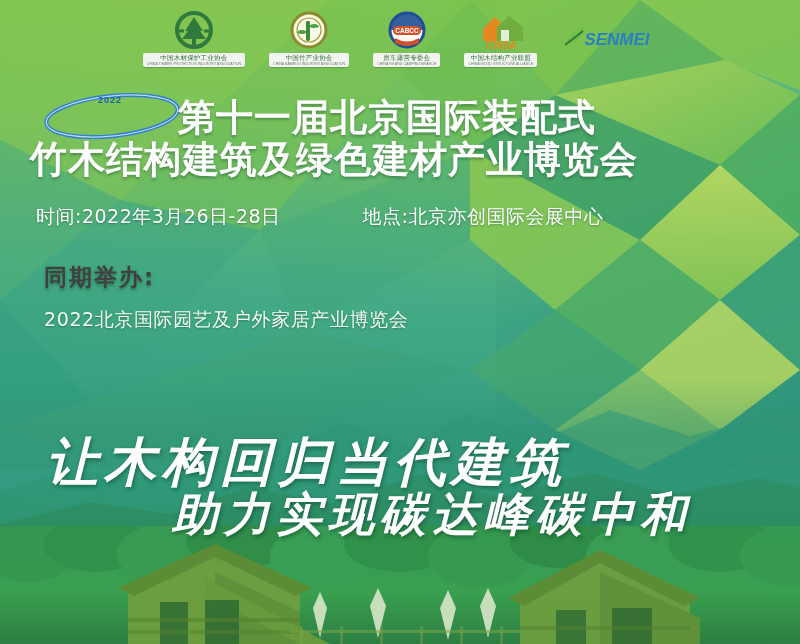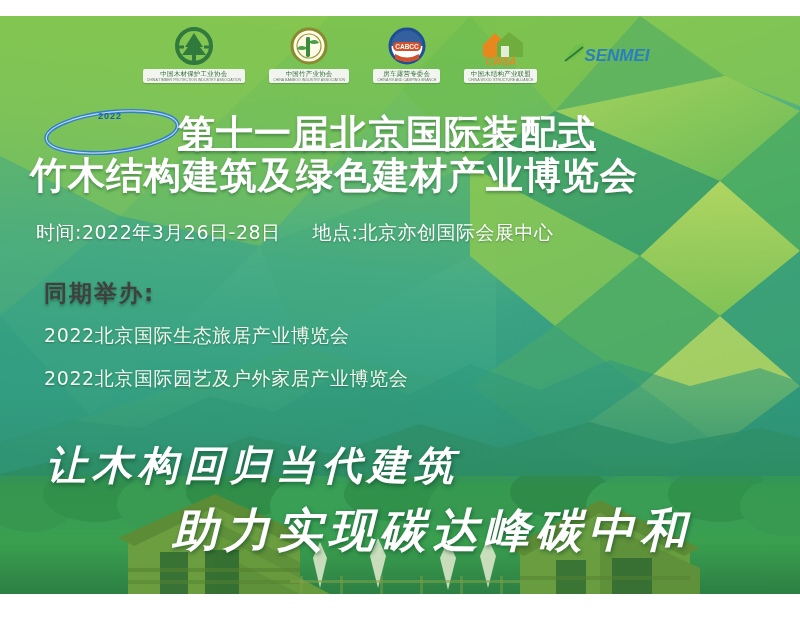--- a/index.html
+++ b/index.html
@@ -1,22 +1,21 @@
 <!DOCTYPE html>
 <html><head>
 <meta charset="utf-8">
 <title>SMIE 2022 Expo Poster</title>
 <style>
   html,body{margin:0;padding:0;background:#fff;}
   body{font-family:"Liberation Sans","DejaVu Sans",sans-serif;}
 
   #poster{
-    position:relative;width:800px;height:578px;overflow:hidden;
+    position:relative;width:800px;height:644px;overflow:hidden;
     background:#6fbf4a;
-    margin-top:16px;
   }
 
   
   .bg-base{position:absolute;inset:0;
     background:linear-gradient(160deg,#79c34d 0%,#8cc94f 18%,#62b87a 38%,#3ba383 55%,#31997e 70%,#2f9379 85%,#2e8f78 100%);
   }
   .bg-left-wash{position:absolute;left:0;top:0;width:62%;height:100%;
     background:linear-gradient(185deg,#7cc44e 0%,#6dbd63 20%,#45ab86 44%,#35a083 62%,#2f9278 100%);
     opacity:.96;
   }
@@ -52,46 +51,46 @@
     -webkit-background-clip:text;background-clip:text;color:transparent;
     -webkit-text-stroke:0.6px #ffffff;
     filter:drop-shadow(0 1px 0 rgba(255,255,255,.85));}
 
   
   .headline{position:absolute;left:178px;top:96px;width:610px;}
   .headline .l1,.headline .l2{
     color:#ffffff;font-weight:bold;letter-spacing:1px;line-height:1.18;
     text-shadow:0 2px 3px rgba(20,70,40,.45), 0 0 1px rgba(255,255,255,.6);
     font-family:"DejaVu Sans","Liberation Sans",sans-serif;}
-  .headline .l1{font-size:37px;text-decoration:underline;}
+  .headline .l1{font-size:37px;}
   .headline .l2{font-size:37px;position:absolute;left:-148px;top:42px;width:760px;}
 
   
   .meta{position:absolute;left:36px;top:204px;width:700px;
-    display:flex;gap:32px;color:#ffffff;font-size:19px;letter-spacing:.5px;
+    display:flex;gap:82px;color:#ffffff;font-size:19px;letter-spacing:.5px;
     text-shadow:0 1px 2px rgba(20,70,40,.45);
     font-family:"DejaVu Sans","Liberation Sans",sans-serif;}
 
   
   .concurrent{position:absolute;left:44px;top:262px;width:520px;}
   .concurrent .title{color:#404040;font-size:23px;font-weight:bold;letter-spacing:2px;
     text-shadow:0 2px 3px rgba(20,70,40,.5);margin-bottom:14px;
     font-family:"DejaVu Sans","Liberation Sans",sans-serif;}
   .concurrent .item{color:#f4fbf2;font-size:19px;letter-spacing:.6px;
     margin-bottom:17px;text-shadow:0 1px 2px rgba(20,70,40,.45);
     font-family:"DejaVu Sans","Liberation Sans",sans-serif;}
 
   
   .slogan{position:absolute;left:0;top:418px;width:800px;height:130px;}
   .slogan .s1,.slogan .s2{
     position:absolute;color:#ffffff;font-weight:bold;font-style:italic;
     font-family:"DejaVu Serif","Liberation Serif",serif;
     text-shadow:1px 2px 4px rgba(10,60,35,.55);
     letter-spacing:6px;}
-  .slogan .s1{left:46px;top:4px;font-size:40px;}
+  .slogan .s1{left:46px;top:10px;font-size:52px;}
   .slogan .s2{left:172px;top:66px;font-size:46px;}
 
   .edge-fade{position:absolute;left:0;right:0;top:378px;height:90px;
     background:linear-gradient(180deg,rgba(50,150,120,0) 0%,rgba(47,143,112,.35) 60%,rgba(45,135,100,.15) 100%);
     pointer-events:none;}
 </style>
 </head>
 <body>
 
 <div id="poster">
@@ -304,21 +303,20 @@
     <div class="l2">竹木结构建筑及绿色建材产业博览会</div>
   </div>
 
   <div class="meta">
     <span>时间:2022年3月26日-28日</span>
     <span>地点:北京亦创国际会展中心</span>
   </div>
 
   <div class="concurrent">
     <div class="title">同期举办:</div>
-    <div class="item">2022北京国际生态旅居产业博览会</div>
     <div class="item">2022北京国际园艺及户外家居产业博览会</div>
   </div>
 
   <div class="slogan">
     <div class="s1">让木构回归当代建筑</div>
     <div class="s2">助力实现碳达峰碳中和</div>
   </div>
 
 </div>
 

